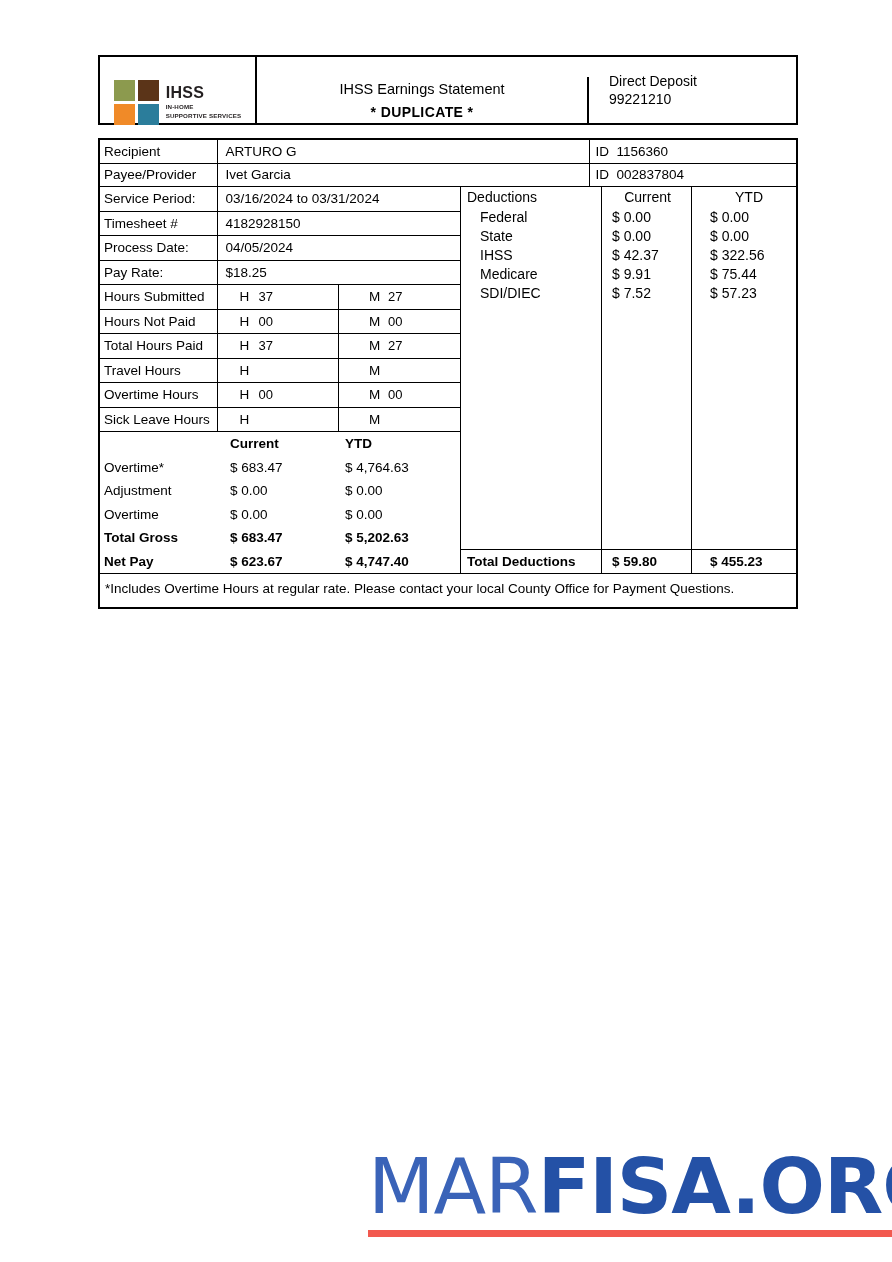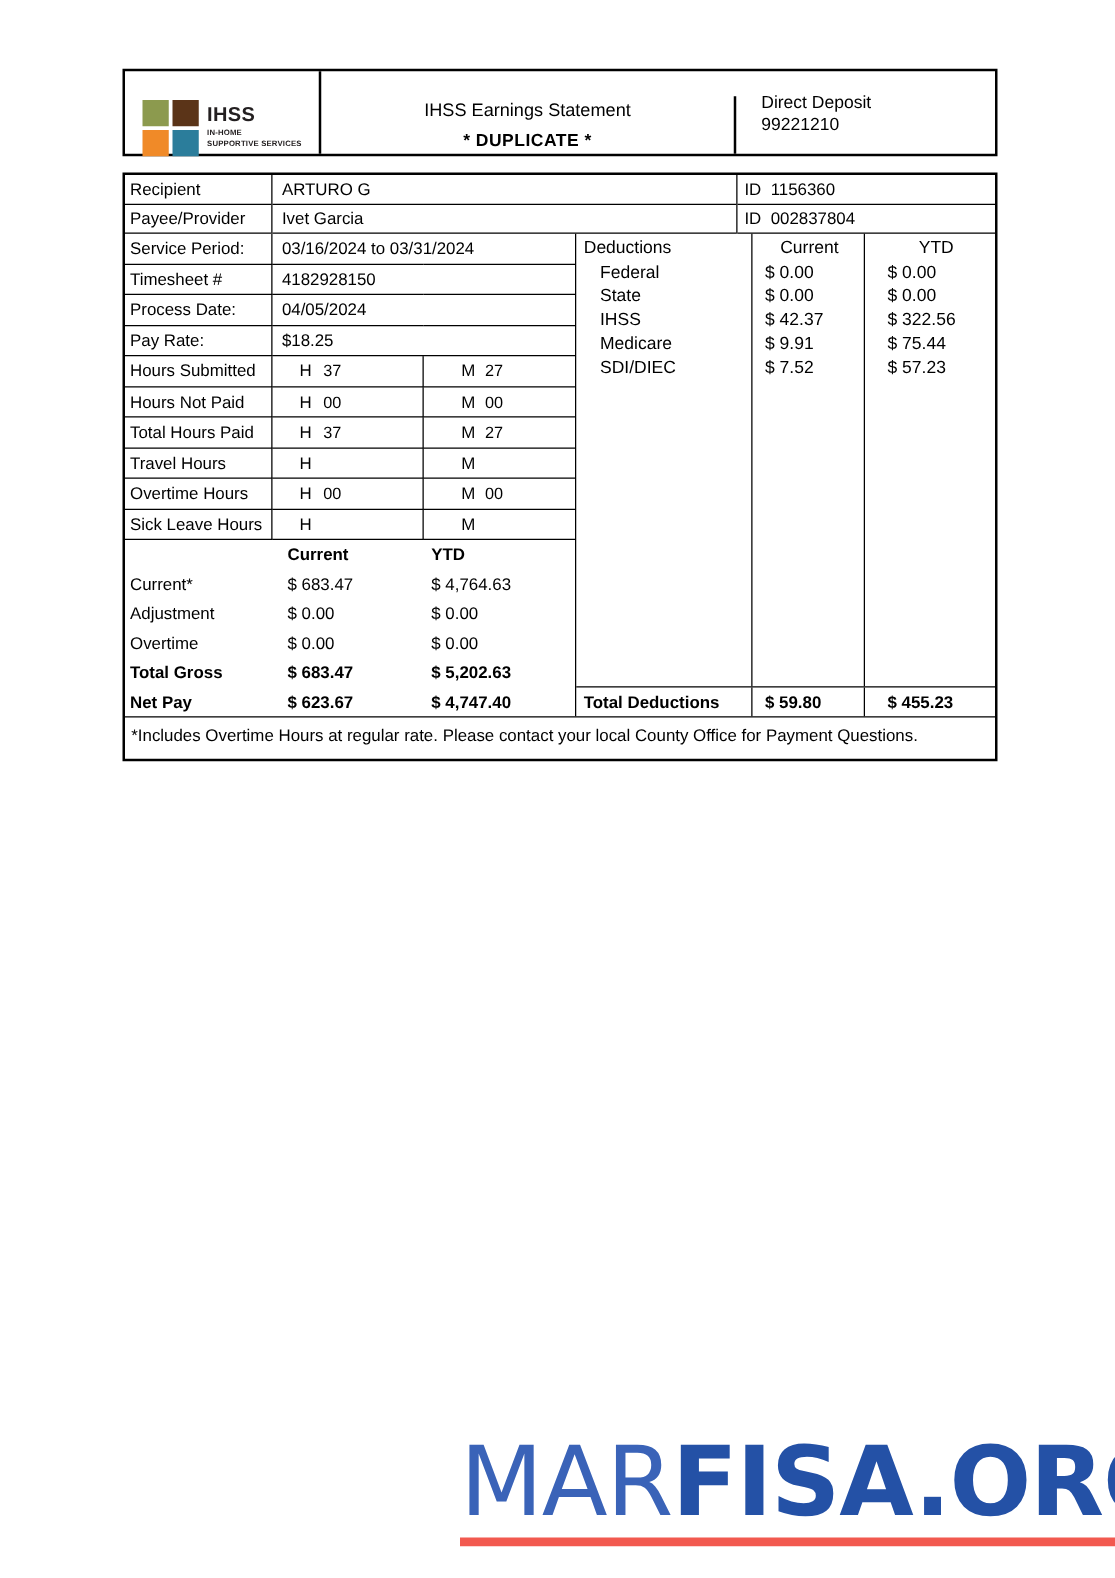--- a/index.html
+++ b/index.html
@@ -326,21 +326,21 @@
           </table>
 
         <table class="et">
           <tbody>
               <tr>
             <td class="e-name"></td>
             <td class="e-cur e-hdr">Current</td>
             <td class="e-ytd e-hdr">YTD</td>
           </tr>
           <tr>
-            <td class="e-name">Current*</td>
+            <td class="e-name">Overtime*</td>
             <td class="e-cur">$ 683.47</td>
             <td class="e-ytd">$ 4,764.63</td>
           </tr>
           <tr>
             <td class="e-name">Adjustment</td>
             <td class="e-cur">$ 0.00</td>
             <td class="e-ytd">$ 0.00</td>
           </tr>
           <tr>
             <td class="e-name">Overtime</td>

